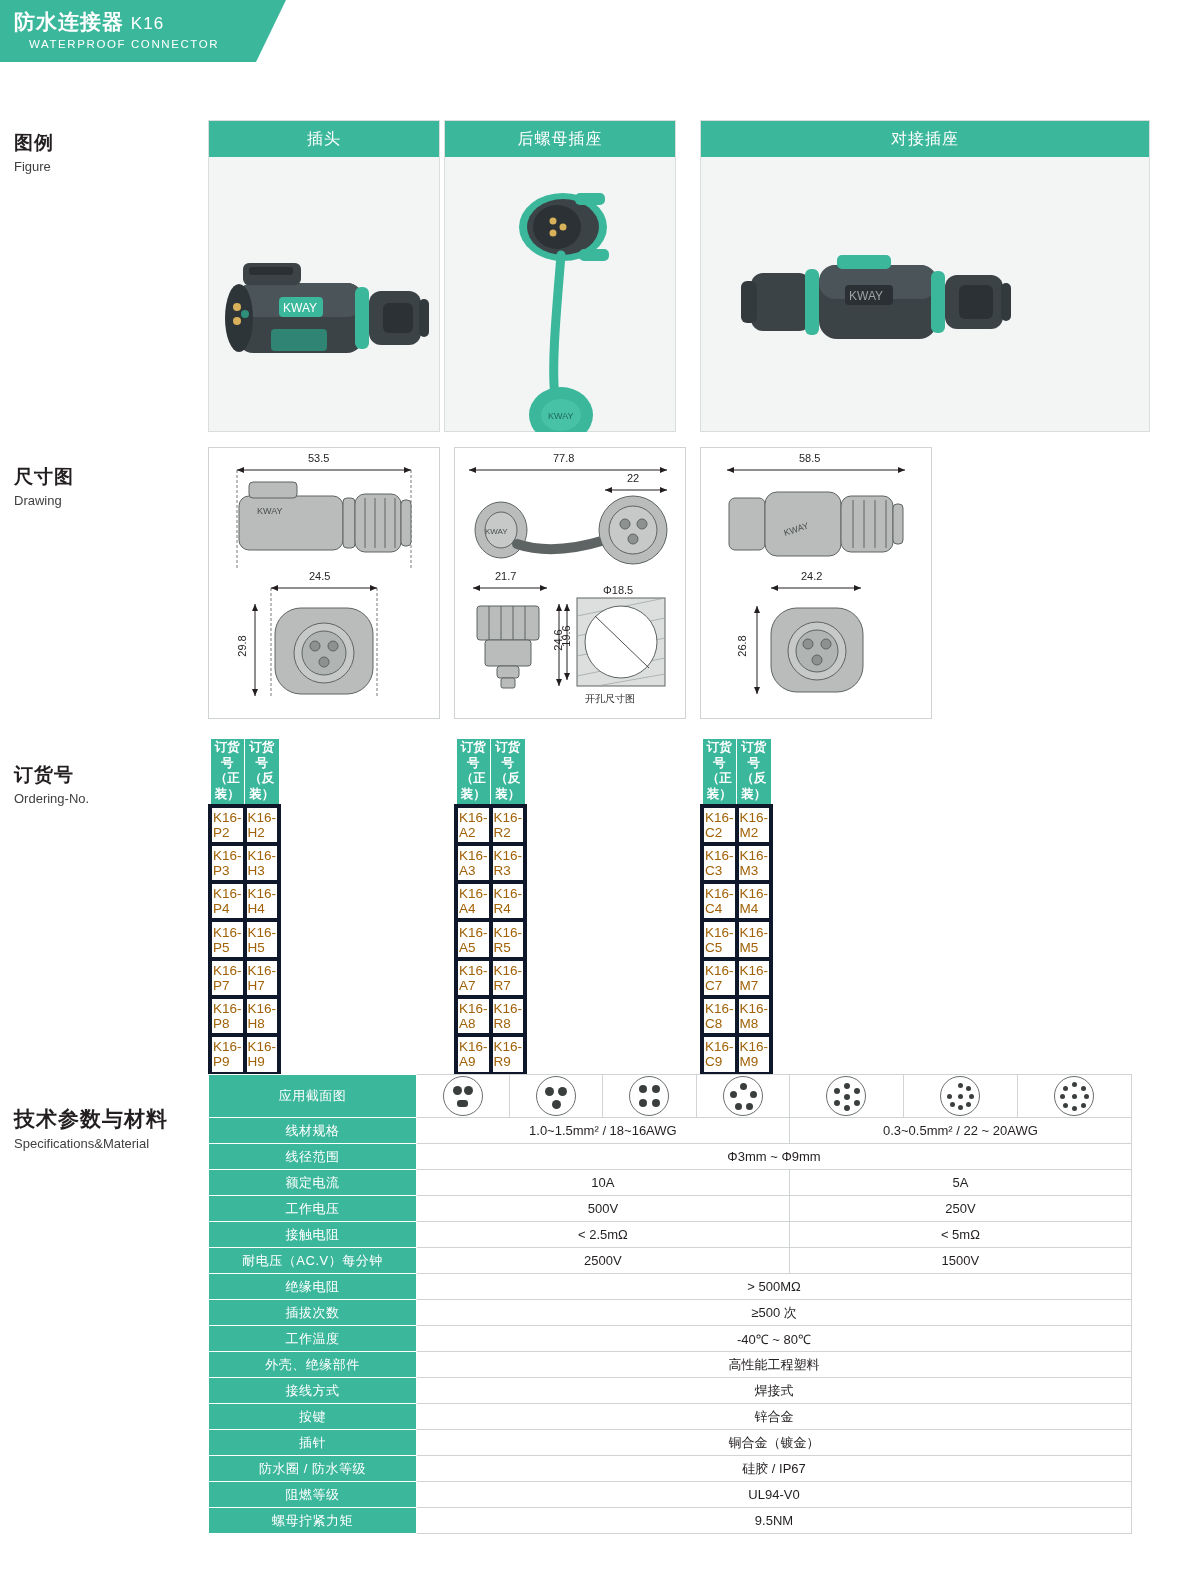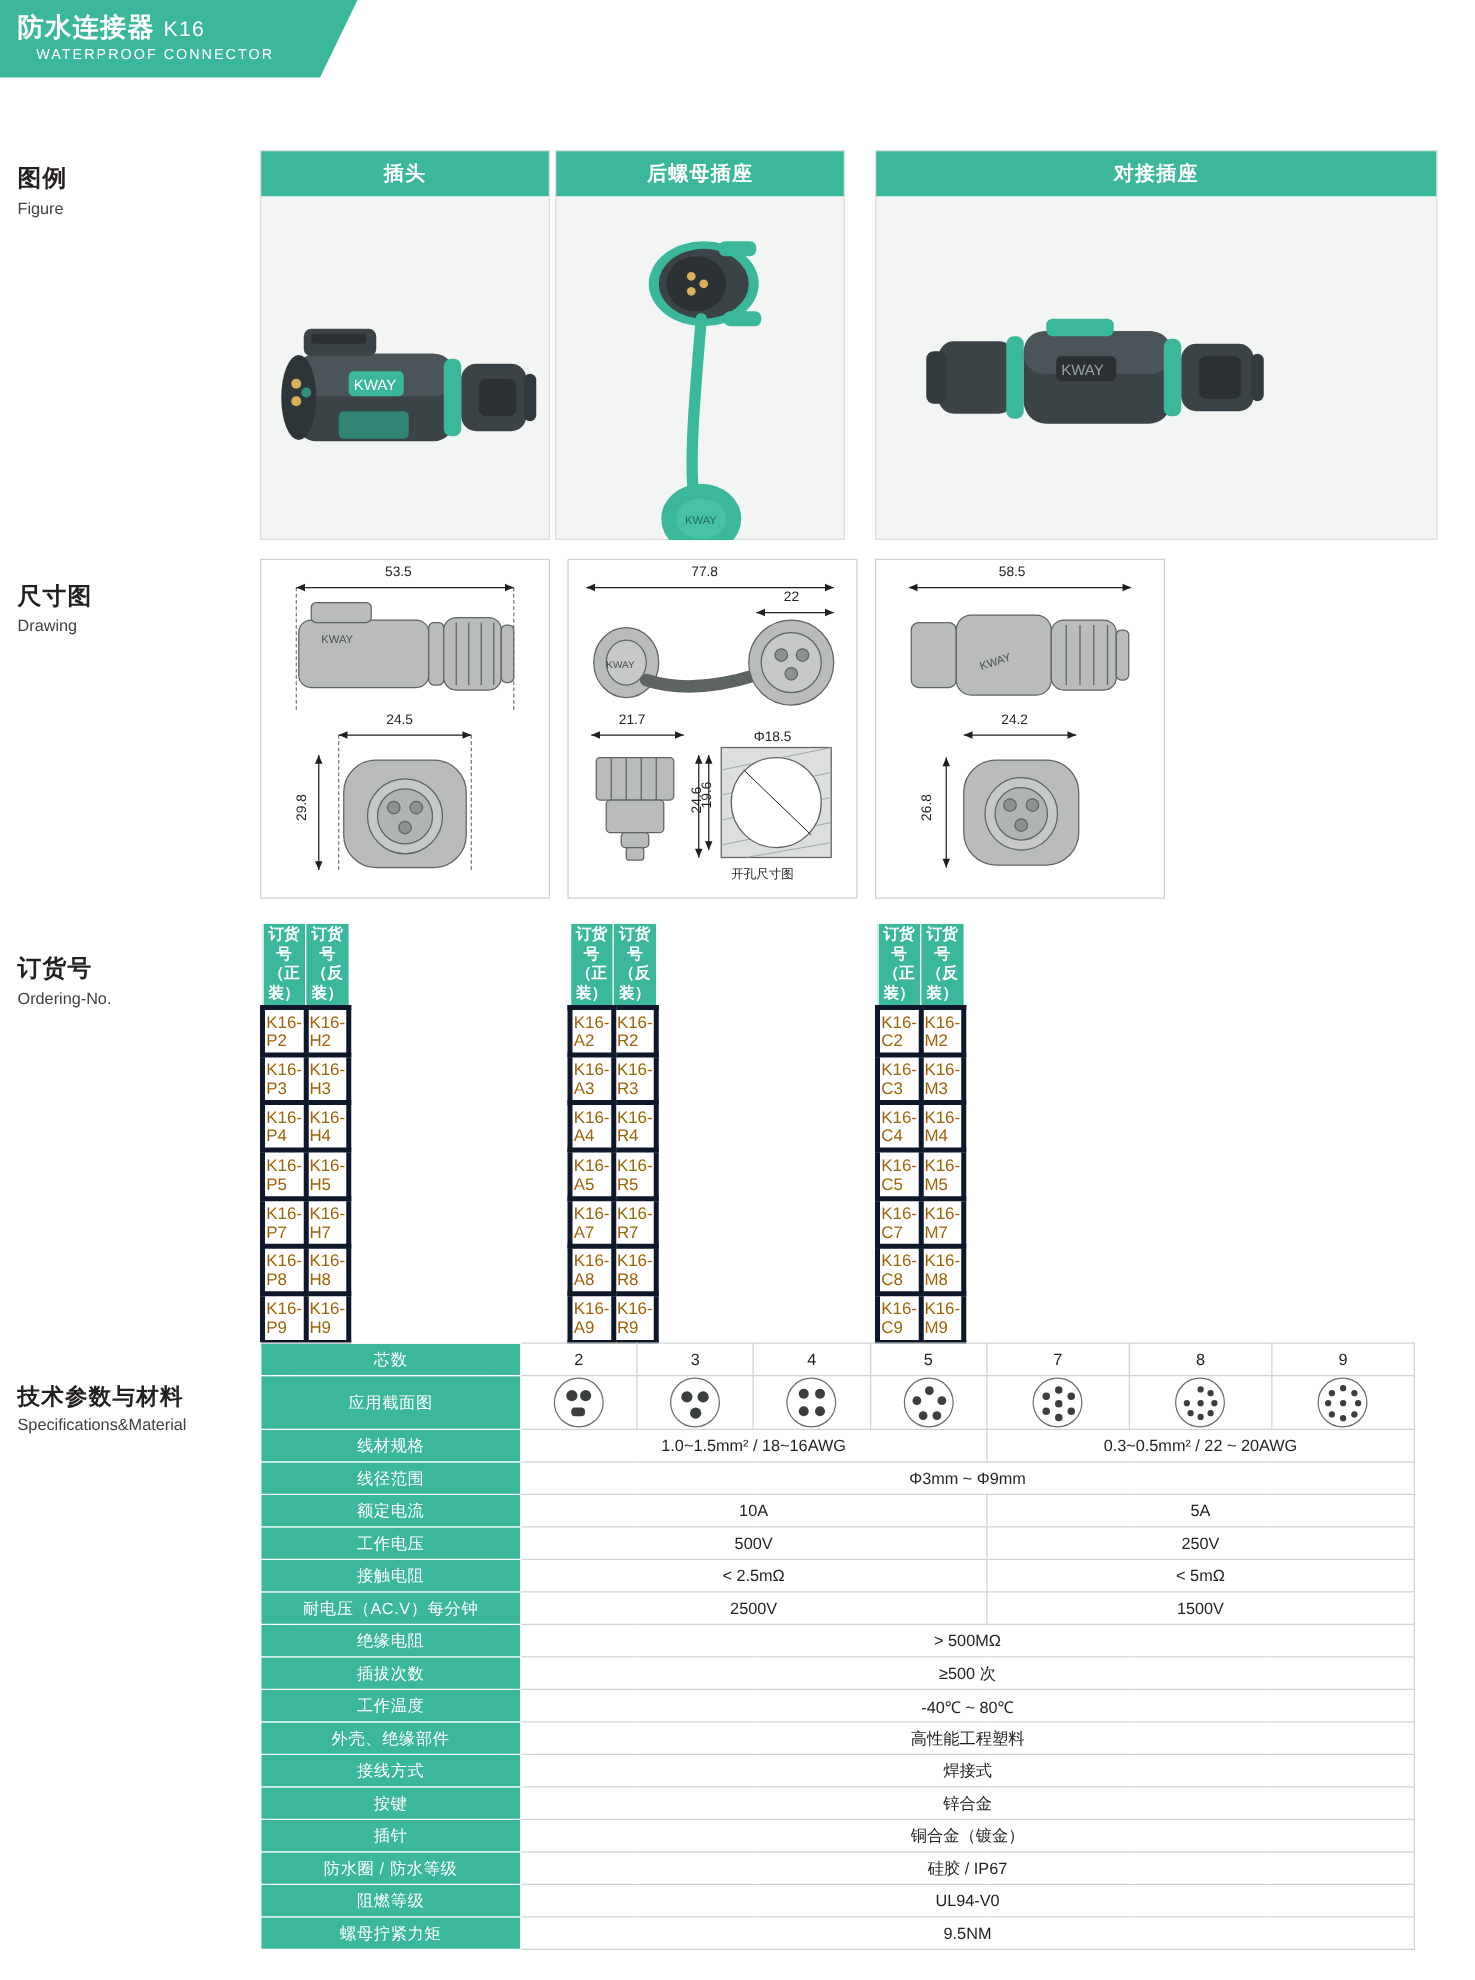--- a/index.html
+++ b/index.html
@@ -21,30 +21,30 @@
     border-top:62px solid #3bb79b; border-right:30px solid transparent;
   }
   .banner .t1 { position:absolute; left:14px; top:8px; font-size:21px; font-weight:bold; letter-spacing:1px;}
   .banner .t1 .sub { font-weight:normal; font-size:17px;text-align:center; }
   .banner .t2 { position:absolute; left:16px; top:38px; font-size:11.5px; letter-spacing:1.6px;margin-left:13px; }
 
   
   .side-label { position:absolute; left:14px; }
   .side-label .cn { font-size:19px; font-weight:bold; color:#231f20; letter-spacing:1px; }
   .side-label .en { font-size:13px; color:#404040; margin-top:3px;}
-  .side-label.small .cn { font-size:18px; }
+  .side-label.small .cn { font-size:21px; }
 
   
   .fig-wrap { position:absolute; left:208px; top:120px; width:924px; height:312px; }
   .fig-col { position:absolute; top:0; width:232px; height:312px; background:#f2f5f4; border:1px solid #d9dedd;}
   .fig-col.c1 { left:0; }
   .fig-col.c2 { left:236px; }
   .fig-col.c3 { left:492px; width:450px;}
   .fig-head {
-    height:36px; background:#3bb79b; color:#fff; font-size:16px; font-weight:bold;
+    height:36px; background:#3bb79b; color:#fff; font-size:16px; font-weight:normal;
     display:flex; align-items:center; justify-content:center; letter-spacing:1px;
   }
   .fig-body { position:relative; height:275px; }
 
   
   .dwg-wrap { position:absolute; left:208px; top:447px; width:924px; height:272px; }
   .dwg-col { position:absolute; top:0; height:272px; background:#ffffff; border:1px solid #cfd4d3; }
   .dwg-col.d1 { left:0; width:232px; }
   .dwg-col.d2 { left:246px; width:232px; }
   .dwg-col.d3 { left:492px; width:232px; }
@@ -455,30 +455,20 @@
           <td>K16-C9</td>
           <td>K16-M9</td>
         </tr>
   </tbody>
     </table>
 </div>
 
 <div class="spec-wrap">
   <table class="spec">
     <tbody>
-      <tr>
-        <td class="lbl">芯数</td>
-        <td class="val">2</td>
-        <td class="val">3</td>
-        <td class="val">4</td>
-        <td class="val">5</td>
-        <td class="val">7</td>
-        <td class="val">8</td>
-        <td class="val">9</td>
-      </tr>
       <tr>
         <td class="lbl">应用截面图</td>
         <td class="val pin">
           <div class="xsec">
               <span class="p" style="width:9px;height:9px;left:9px;top:9px;"></span>
               <span class="p" style="width:9px;height:9px;left:20px;top:9px;"></span>
               <span class="p" style="width:11px;height:7px;left:13px;top:23px;border-radius:3px;"></span>
             </div>
         </td>
         <td class="val pin">

